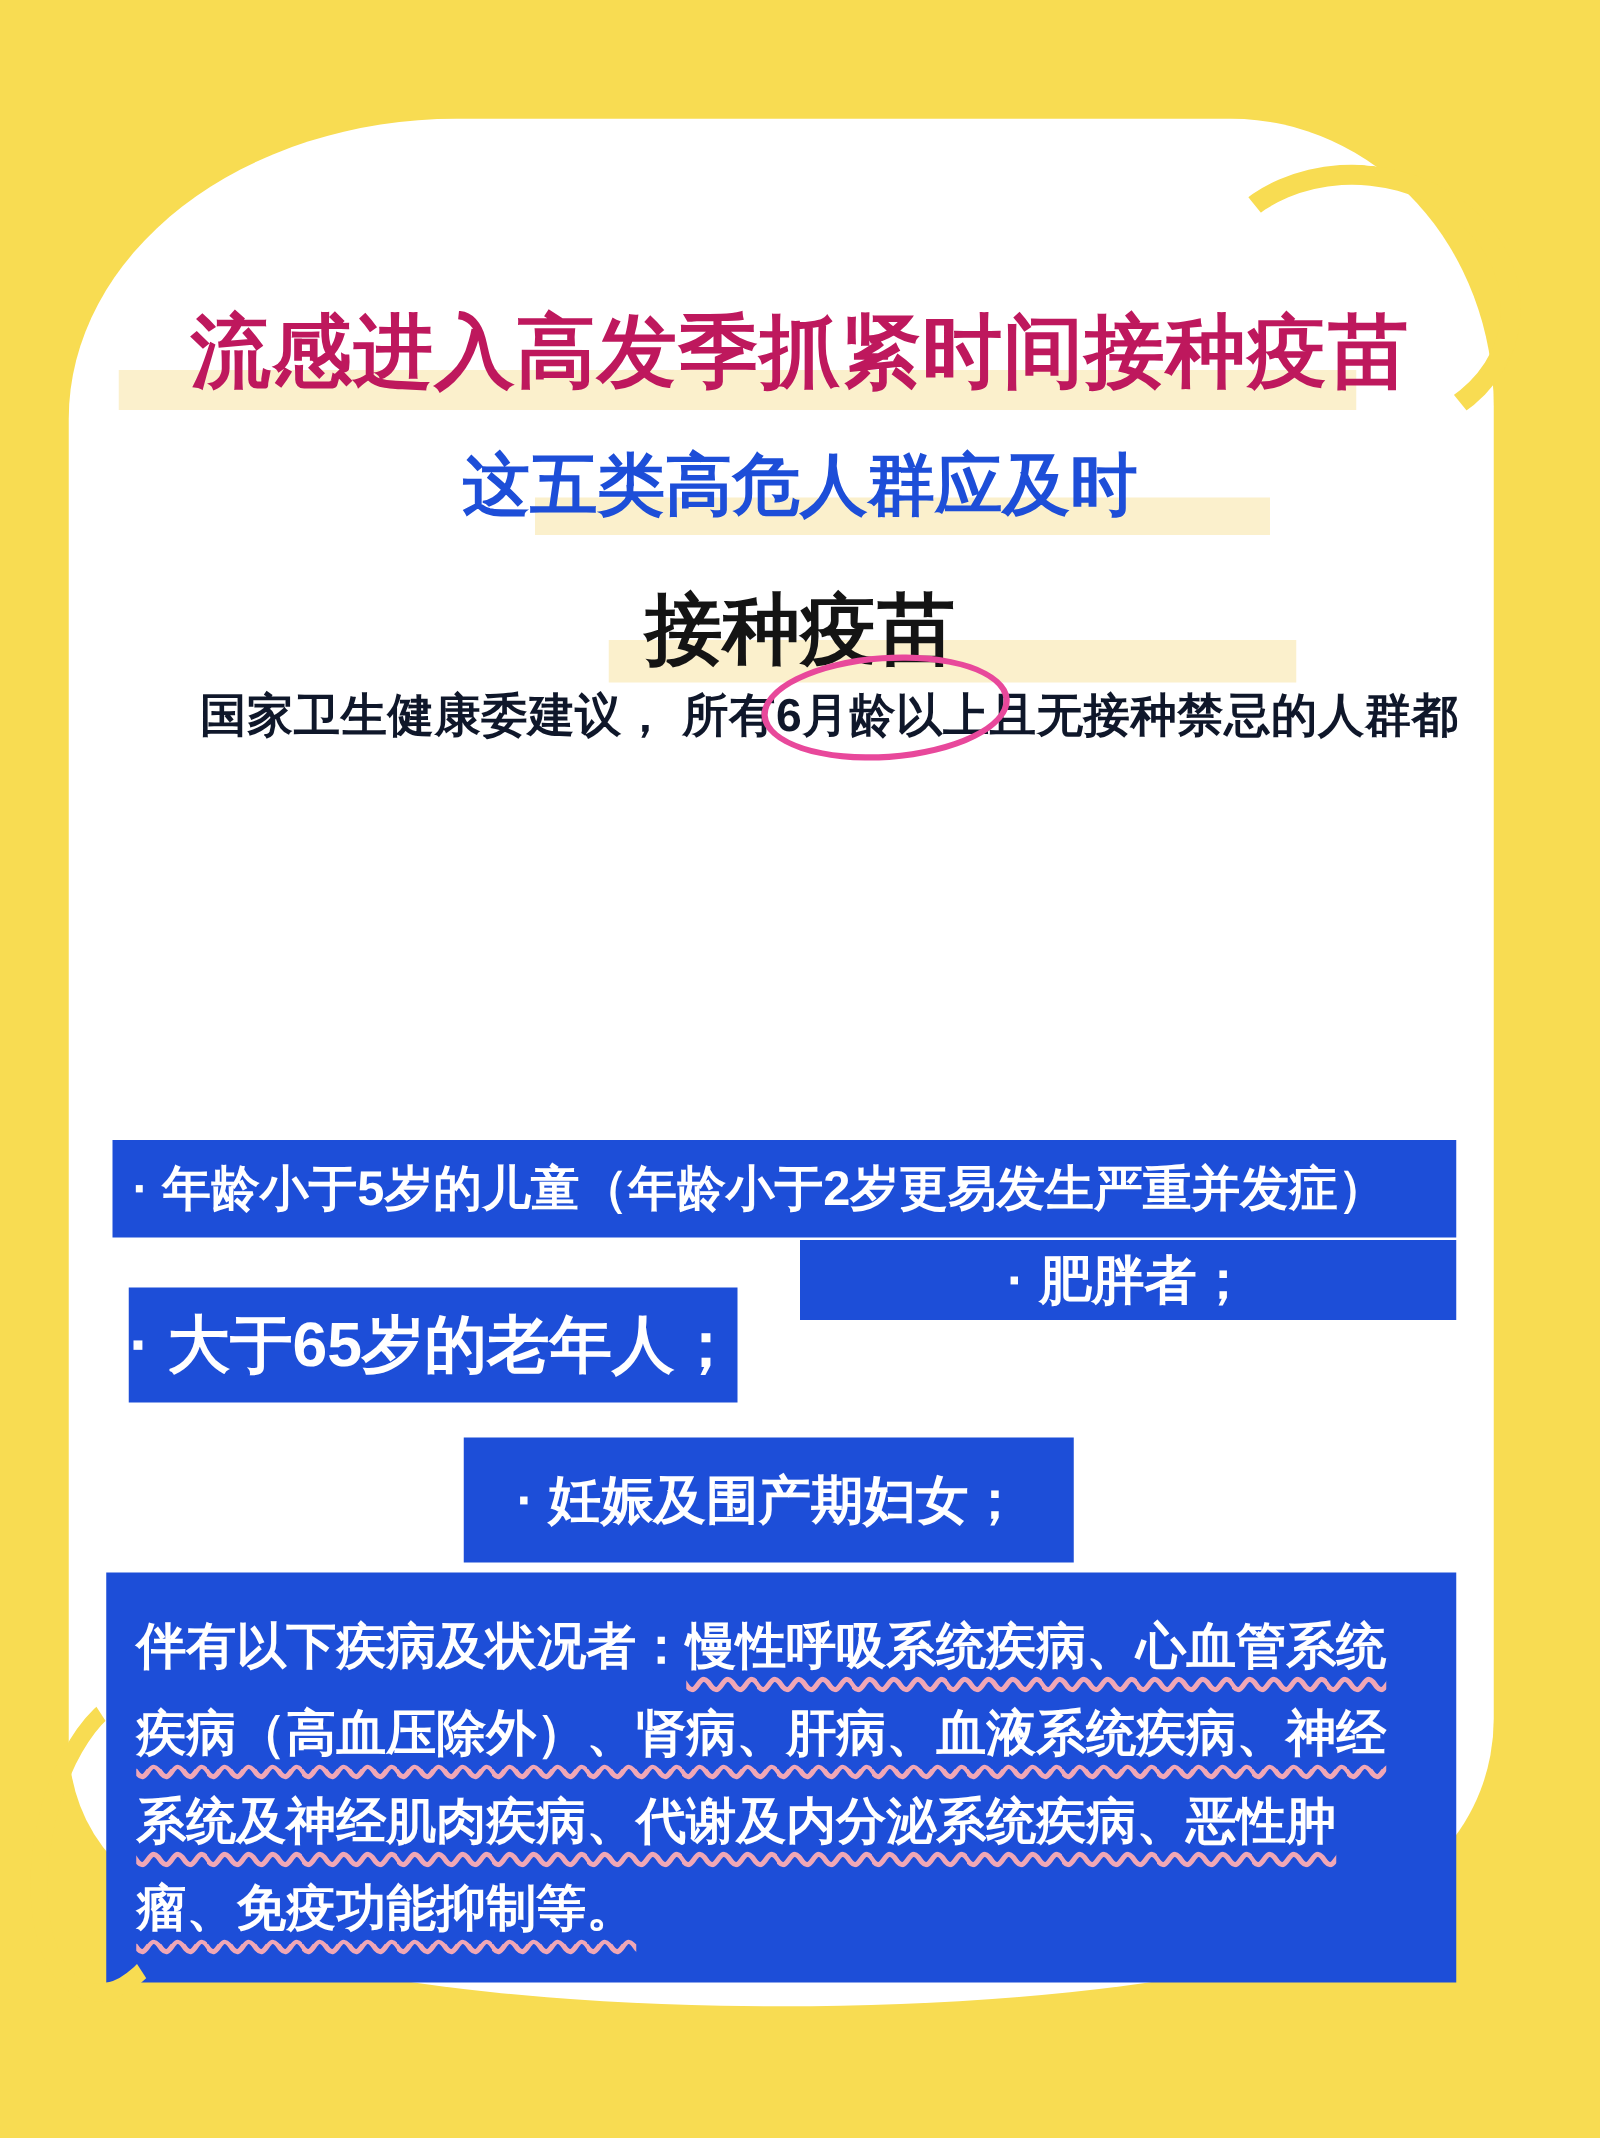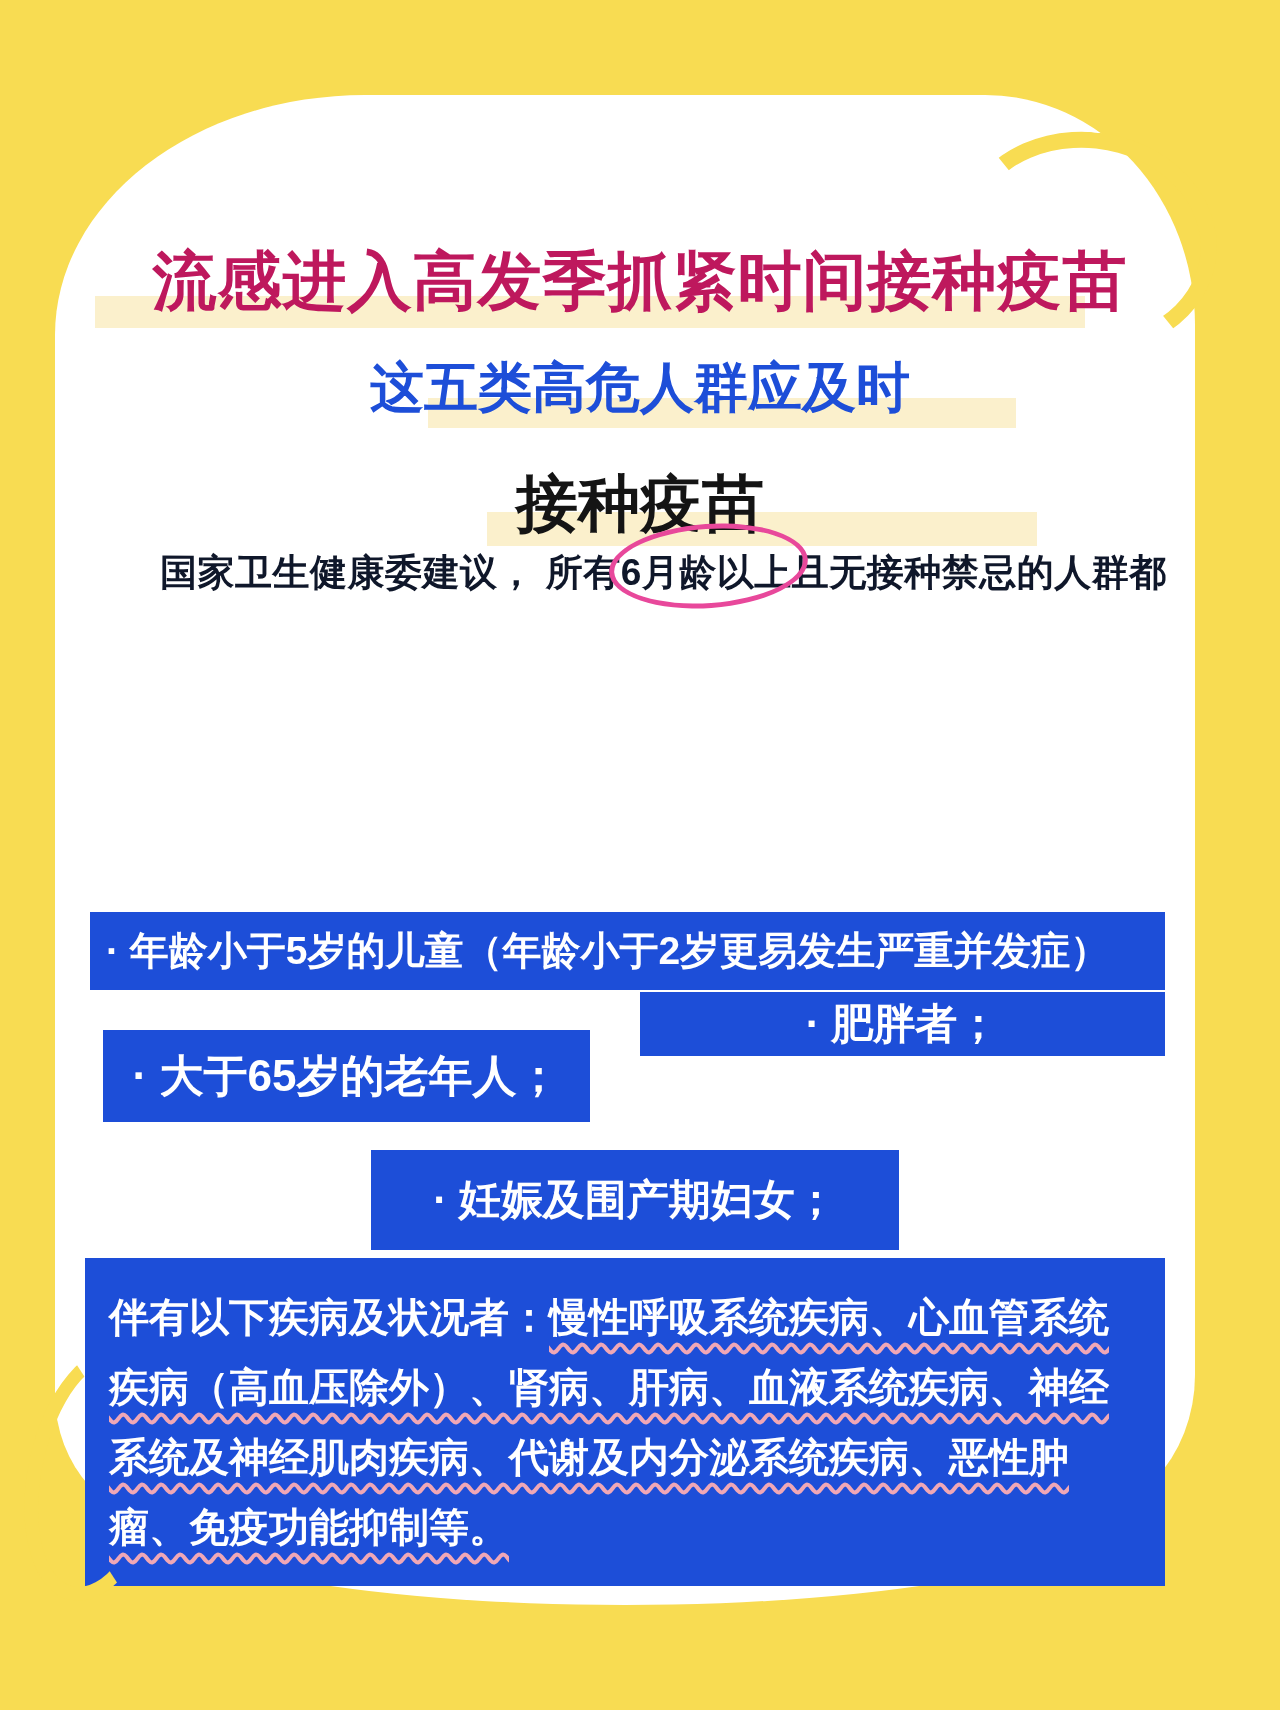--- a/index.html
+++ b/index.html
@@ -65,23 +65,23 @@
     display:inline-block;line-height:44px;
     border-bottom:7px dotted #A58BDB;padding-bottom:1px;
   }
   .green-hl{background:#BCEA86;padding:5px 3px;}
   
   .navy{
     position:absolute;background:#1d4ed8;color:#FFFFFF;font-weight:700;z-index:2;
     display:flex;align-items:center;white-space:nowrap;
   }
   .box-children{left:90px;top:912px;width:1075px;height:78px;font-size:39px;padding-left:16px;box-sizing:border-box;}
-  .box-elderly{left:103px;top:1030px;width:487px;height:92px;font-size:44px;justify-content:center;}
+  .box-elderly{left:103px;top:1030px;width:487px;height:92px;font-size:50px;justify-content:center;}
   .box-obese{left:640px;top:992px;width:525px;height:64px;font-size:42px;justify-content:center;}
-  .box-pregnant{left:371px;top:1150px;width:528px;height:100px;font-size:42px;justify-content:center;}
+  .box-pregnant{left:371px;top:1150px;width:488px;height:100px;font-size:42px;justify-content:center;}
   .box-chronic{
     left:85px;top:1258px;width:1080px;box-sizing:border-box;
     display:block;white-space:normal;padding:24px 24px;
     font-size:40px;line-height:70px;
   }
   .wavy{
     text-decoration-line:underline;
     text-decoration-style:wavy;
     text-decoration-color:#F0A7B6;
     text-decoration-thickness:4px;

